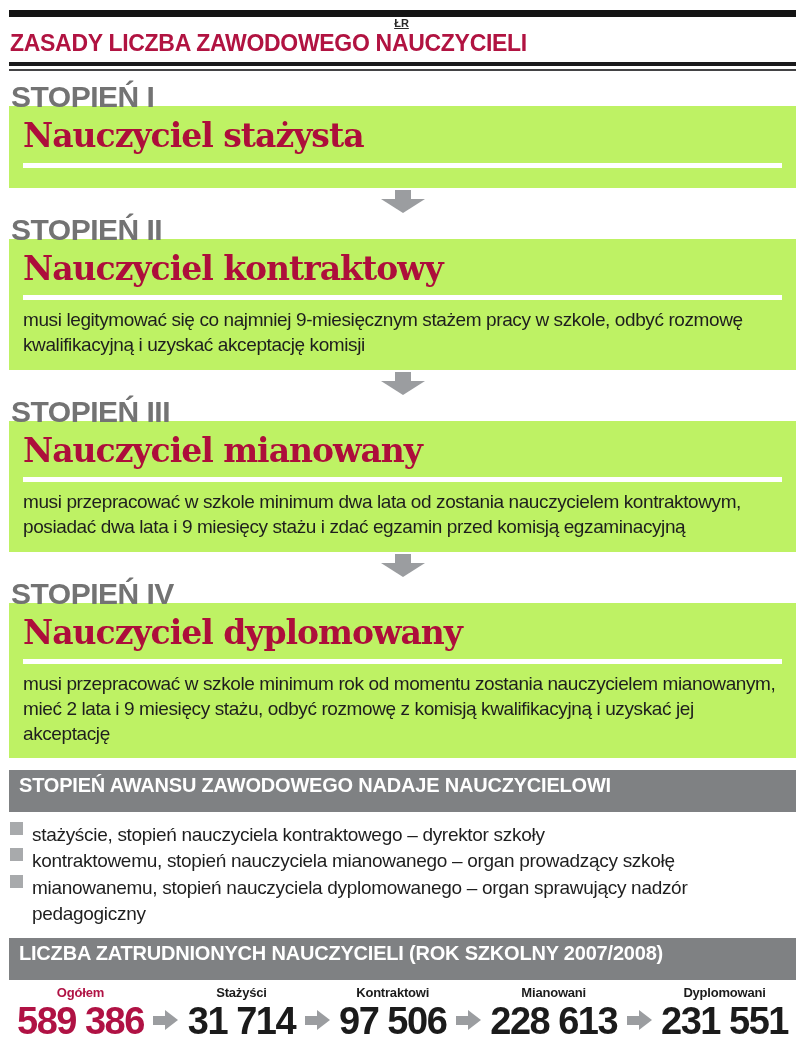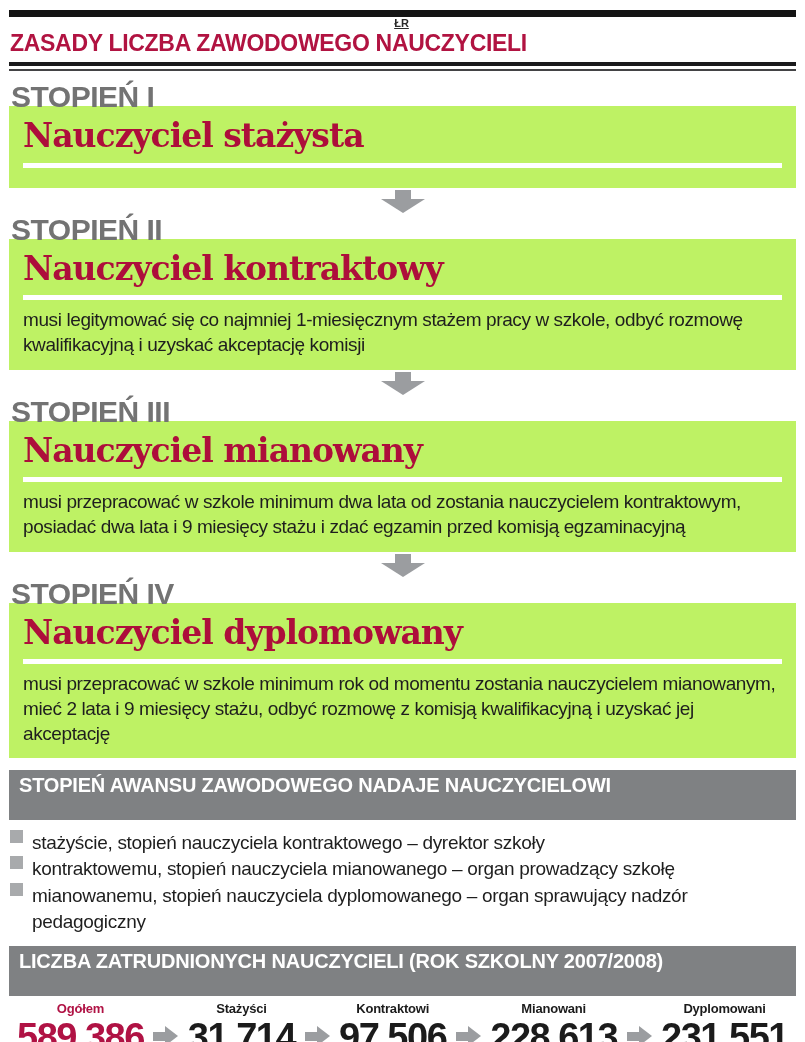--- a/index.html
+++ b/index.html
@@ -36,21 +36,21 @@
   .arrow-down-head {
     width: 0; height: 0; margin: 0 auto;
     border-left: 22px solid transparent; border-right: 22px solid transparent;
     border-top: 14px solid #9b9da0;
   }
 
   
   .bar {
     background: #7f8183; color: #ffffff;
     font-size: 20px; font-weight: bold; letter-spacing: -0.2px;
-    padding: 4px 10px 23px; line-height: 1.15;
+    padding: 4px 10px 15px; line-height: 1.15;
   }
   .bar.grant { margin-top: 12px; }
 
   
   .grant-list { margin: 10px 1px 11px; }
   .grant-item { display: flex; font-size: 19px; letter-spacing: -0.3px; line-height: 1.38; color: #1e1e1e; }
   .bullet-square { flex: none; width: 13px; height: 13px; background: #a8aaac; margin-right: 9px; }
 
   
   .stats { display: flex; align-items: center; justify-content: space-between; padding: 6px 8px 5px; }
@@ -86,21 +86,21 @@
   <div class="arrow-down-wrap">
     <div class="arrow-down-stem"></div>
     <div class="arrow-down-head"></div>
   </div>
 
   <section>
     <div class="step-label">STOPIEŃ II</div>
     <div class="step-box">
       <h2 class="step-name">Nauczyciel kontraktowy</h2>
       <div class="step-sep"></div>
-      <div class="step-desc">musi legitymować się co najmniej 1-miesięcznym stażem pracy w szkole, odbyć rozmowę kwalifikacyjną i uzyskać akceptację komisji</div>
+      <div class="step-desc">musi legitymować się co najmniej 9-miesięcznym stażem pracy w szkole, odbyć rozmowę kwalifikacyjną i uzyskać akceptację komisji</div>
     </div>
   </section>
   <div class="arrow-down-wrap">
     <div class="arrow-down-stem"></div>
     <div class="arrow-down-head"></div>
   </div>
 
   <section>
     <div class="step-label">STOPIEŃ III</div>
     <div class="step-box">

